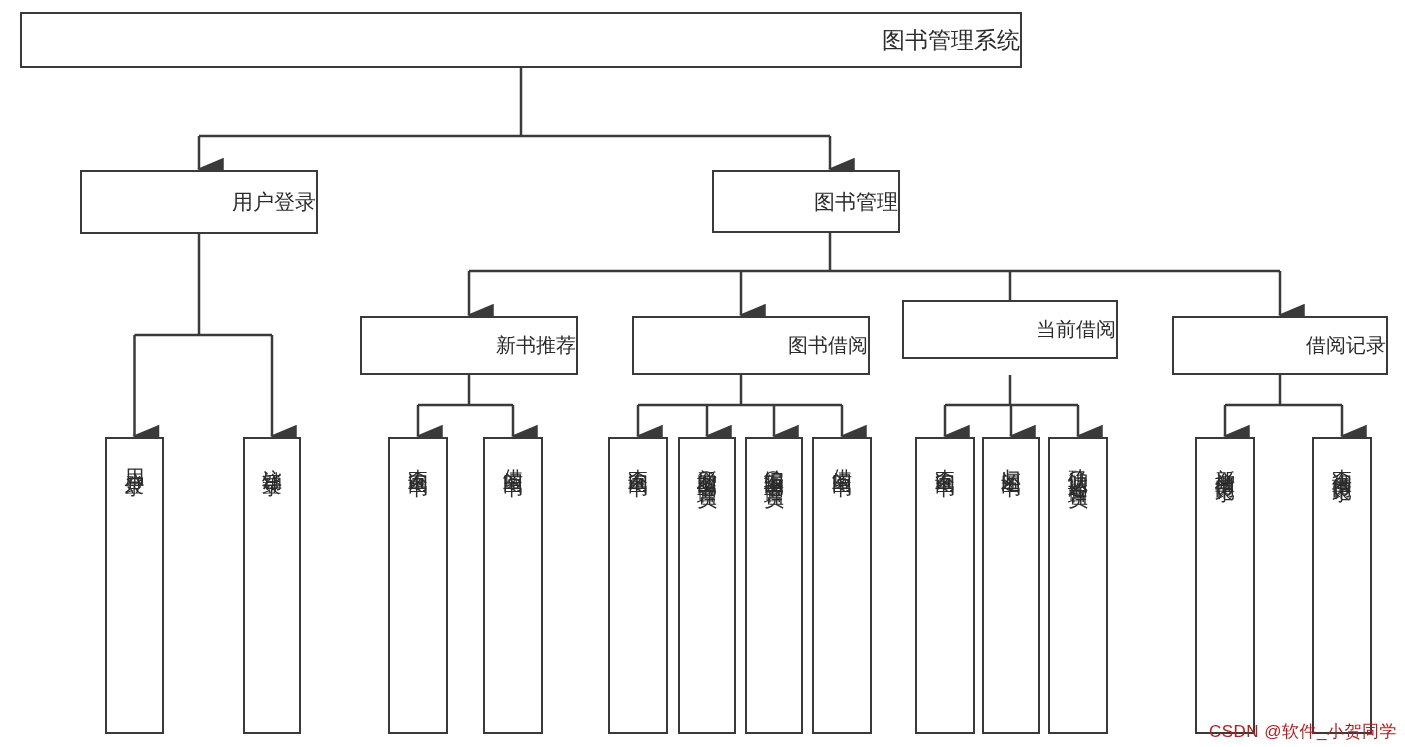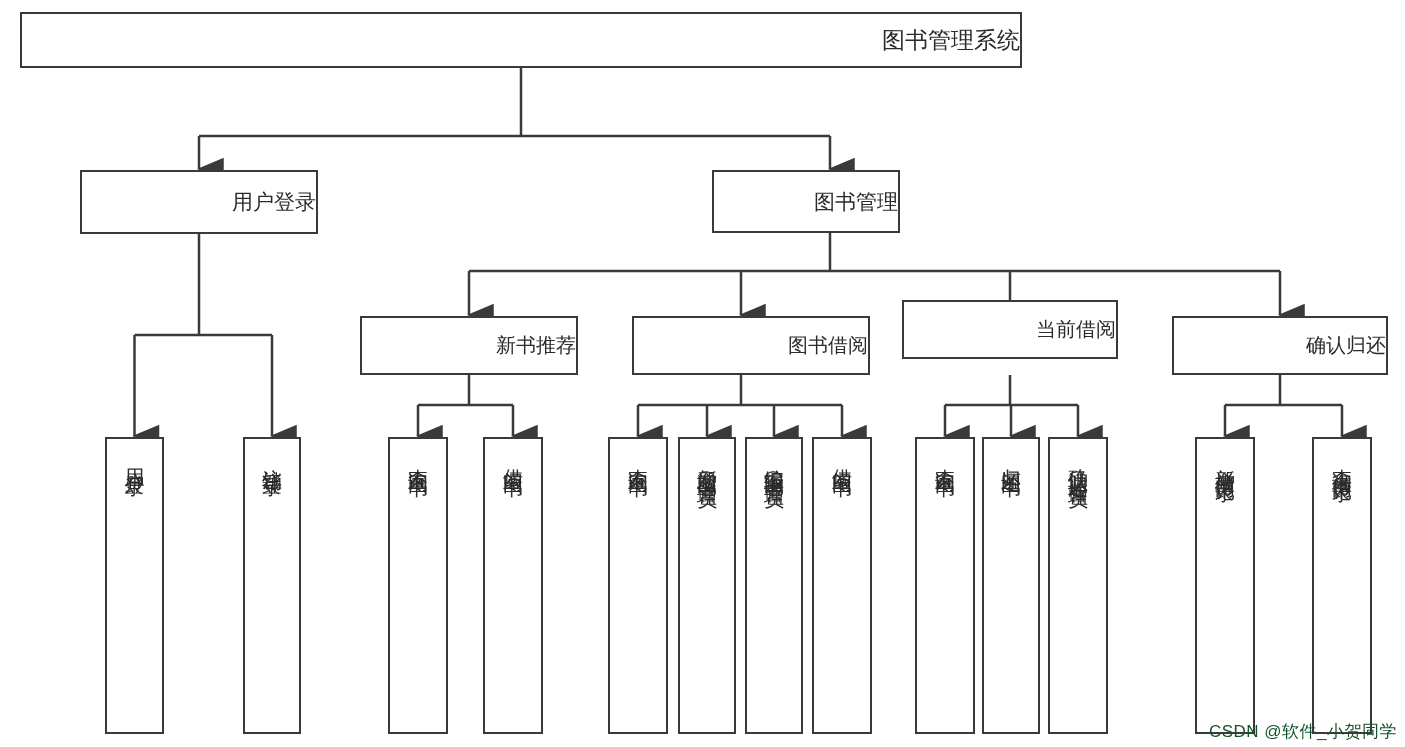--- a/index.html
+++ b/index.html
@@ -57,21 +57,21 @@
     text-orientation: upright;
     letter-spacing: 3px;
     line-height: 1.05;
     white-space: nowrap;
   }
   .watermark {
     position: absolute;
     right: 8px;
     bottom: 4px;
     font-size: 17px;
-    color: #14532d;
+    color: #b91c1c;
     letter-spacing: 0.5px;
     z-index: 5;
     white-space: nowrap;
   }
 </style>
 </head>
 <body>
 
 <div id="canvas">
 
@@ -131,21 +131,21 @@
       <div class="node node-l2" style="left: 360px; top: 316px; width: 218px; height: 59px;">
         <span>新书推荐</span>
       </div>
       <div class="node node-l2" style="left: 632px; top: 316px; width: 238px; height: 59px;">
         <span>图书借阅</span>
       </div>
       <div class="node node-l2" style="left: 902px; top: 300px; width: 216px; height: 59px;">
         <span>当前借阅</span>
       </div>
       <div class="node node-l2" style="left: 1172px; top: 316px; width: 216px; height: 59px;">
-        <span>确认归还</span>
+        <span>借阅记录</span>
       </div>
       <div class="node node-leaf" style="left: 105px; top: 437px; width: 59px; height: 297px;">
         <span class="vtext">用户登录</span>
       </div>
       <div class="node node-leaf" style="left: 243px; top: 437px; width: 58px; height: 297px;">
         <span class="vtext">注销登录</span>
       </div>
       <div class="node node-leaf" style="left: 388px; top: 437px; width: 60px; height: 297px;">
         <span class="vtext">查询图书</span>
       </div>

